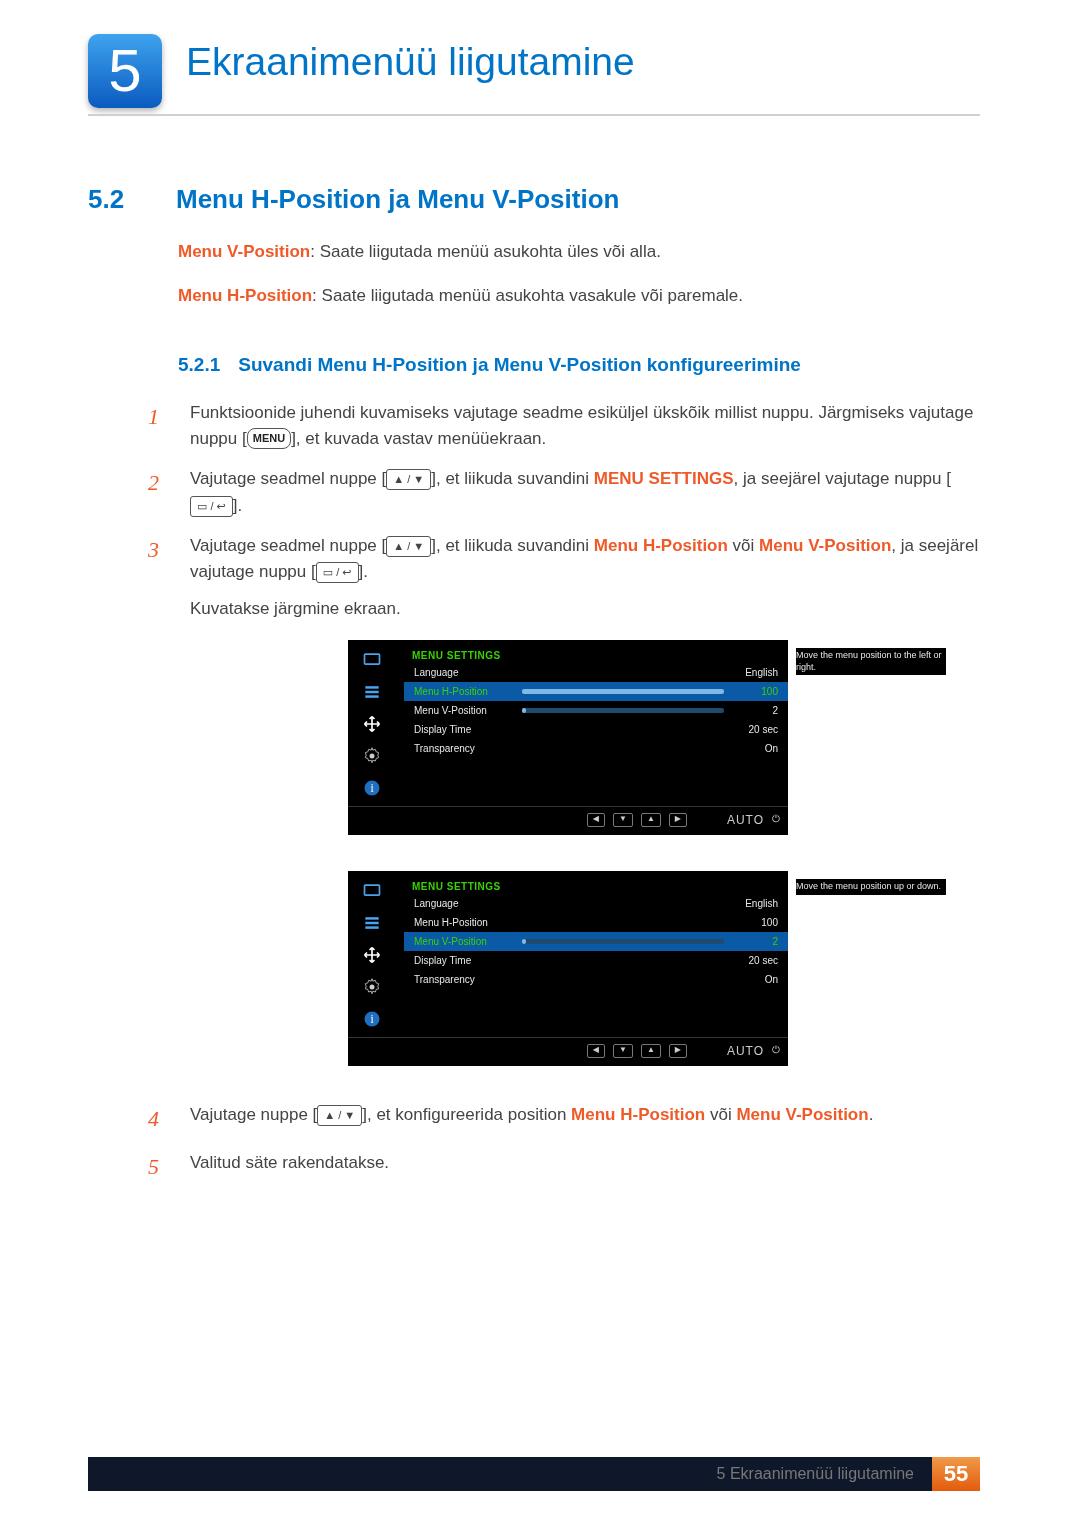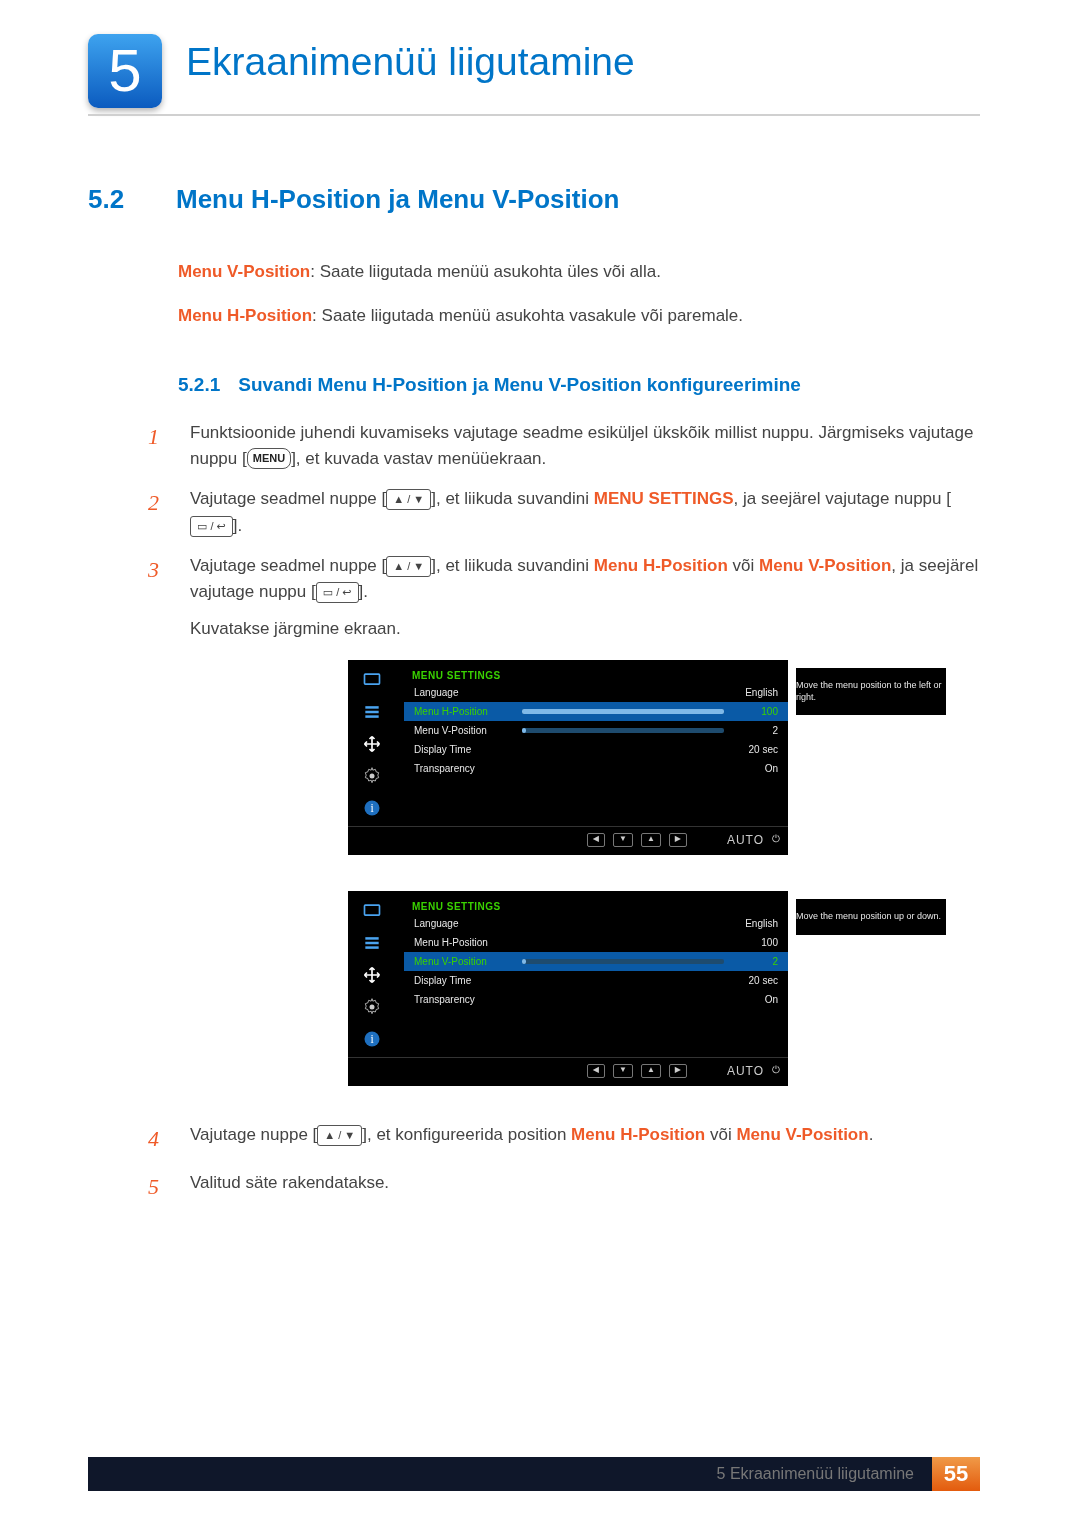--- a/index.html
+++ b/index.html
@@ -45,21 +45,21 @@
   }
   .content {
     position: absolute;
     top: 184px;
     left: 88px;
     width: 892px;
   }
   .sec {
     display: flex;
     gap: 30px;
-    margin-bottom: 44px;
+    margin-bottom: 24px;
   }
   .sec-num { color:#0075c8; font-size:26px; font-weight:bold; width:58px; }
   .sec-title { color:#0075c8; font-size:26px; font-weight:bold; }
   .body {
     padding-left: 90px;
     font-size: 17px;
     line-height: 1.55;
     color:#444;
   }
   .body p { margin-bottom: 18px; }
@@ -116,21 +116,21 @@
     flex:1; height:5px; background:#1e4b6e; position:relative; margin:0 8px;
     border-radius:2px;
   }
   .osd-item .bar .fill { position:absolute; left:0; top:0; bottom:0; background:#7fb9e8; border-radius:2px; }
   .osd-item.sel { background:#0a5aa6; }
   .osd-item.sel .lab { color:#3ad200; }
   .osd-item.sel .val { color:#3ad200; }
   .osd-help {
     position:absolute; top:8px; right:-158px; width:150px;
     color:#e8e8e8; font-size:9px; line-height:1.3; background:#000;
-    padding:12px 0;
+    padding:2px 0;
   }
   .osd-nav {
     display:flex; justify-content:flex-end; gap:8px;
     padding:6px 8px; font-size:9px; color:#ccc;
     border-top:1px solid #333;
   }
   .osd-nav .nvbtn { border:1px solid #777; padding:0 5px; border-radius:2px; font-size:8px; }
   .osd-nav .auto { font-size:12px; letter-spacing:1px;margin-left:32px; }
   .osd-nav .pw { font-size:10px; }
   .osd-container { position:relative; padding-right:160px; margin-bottom:36px; }

